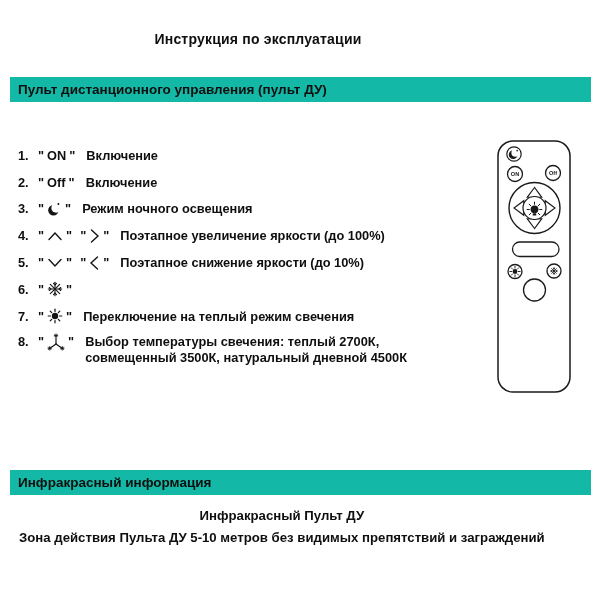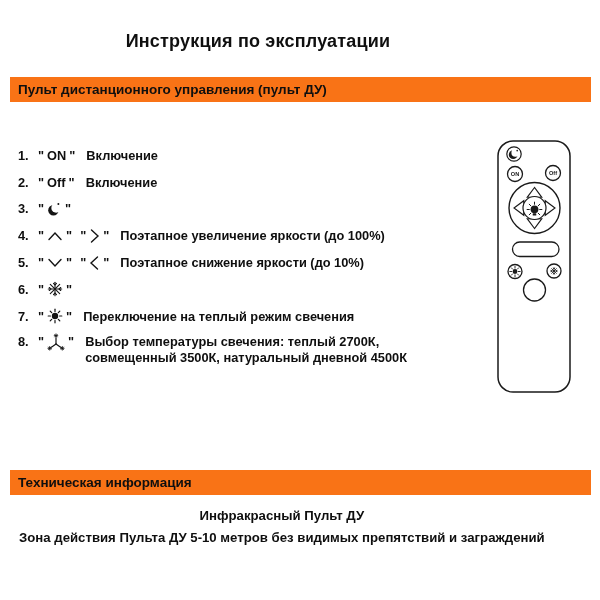--- a/index.html
+++ b/index.html
@@ -5,25 +5,25 @@
   * { margin:0; padding:0; box-sizing:border-box; }
   html,body { width:600px; height:600px; background:#ffffff; overflow:hidden; }
   body {
     font-family:"Liberation Sans", sans-serif;
     font-weight:bold;
     color:#0f0f0f;
     position:relative;
   }
   .page-title {
     position:absolute; top:31px; left:0; width:516px;
-    text-align:center; font-size:18px; letter-spacing:.2px;
+    text-align:center; font-size:14px; letter-spacing:.2px;
   }
   .section-bar {
     position:absolute; left:10px; width:581px; height:25px;
-    background:#f97316; font-size:13.5px; line-height:25px;
+    background:#14b8a6; font-size:13.5px; line-height:25px;
     padding-left:8px;
   }
   .bar-remote { top:77px; }
   .bar-tech   { top:470px; }
 
   .instr-list { position:absolute; left:18px; top:142px; width:470px; }
   .li { display:flex; align-items:center; height:26.8px; font-size:12.8px; white-space:nowrap; }
   .li .num { width:17px; flex:0 0 17px; }
   .sym { display:flex; align-items:center; margin-right:8px; }
   .sym .q { padding:0 3px; }
@@ -76,20 +76,21 @@
     <span class="num">3.</span>
     <span class="sym">
         <span class="q">"</span>
         <svg width="15" height="16" viewBox="0 0 15 16">
           <circle cx="6.4" cy="9.2" r="5.2" fill="#141414"></circle>
           <circle cx="9.2" cy="6.9" r="4.9" fill="#ffffff"></circle>
           <circle cx="11.4" cy="3.1" r="1" fill="#141414"></circle>
         </svg>
         <span class="q">"</span>
       </span>
+    <span class="txt">Режим ночного освещения</span>
   </div>
 
   <div class="li">
     <span class="num">4.</span>
     <span class="sym sym2">
         <span class="q">"</span>
         <svg width="16" height="12" viewBox="0 0 16 12">
           <polyline class="ic" points="2,9.5 8,3 14,9.5" stroke-width="1.4"></polyline>
         </svg>
         <span class="q">"</span>
@@ -265,18 +266,18 @@
           <polyline points="6.5,13.7 8,12.1 9.5,13.7"></polyline>
         <polyline points="2.3,6.5 3.9,8 2.3,9.5"></polyline>
           <polyline points="13.7,6.5 12.1,8 13.7,9.5"></polyline>
       </g>
     </g>
 
     <circle cx="38.5" cy="151" r="11" fill="#ffffff" stroke="#1a1a1a" stroke-width="1.3"></circle>
   </svg>
 </div>
 
-<div class="section-bar bar-tech">Техническая информация</div>
+<div class="section-bar bar-tech">Инфракрасный информация</div>
 
 <div class="tech-info">
   <div class="info-line">Инфракрасный Пульт ДУ</div>
   <div class="info-line">Зона действия Пульта ДУ 5-10 метров без видимых препятствий и заграждений</div>
 </div>
 
 </body></html>

